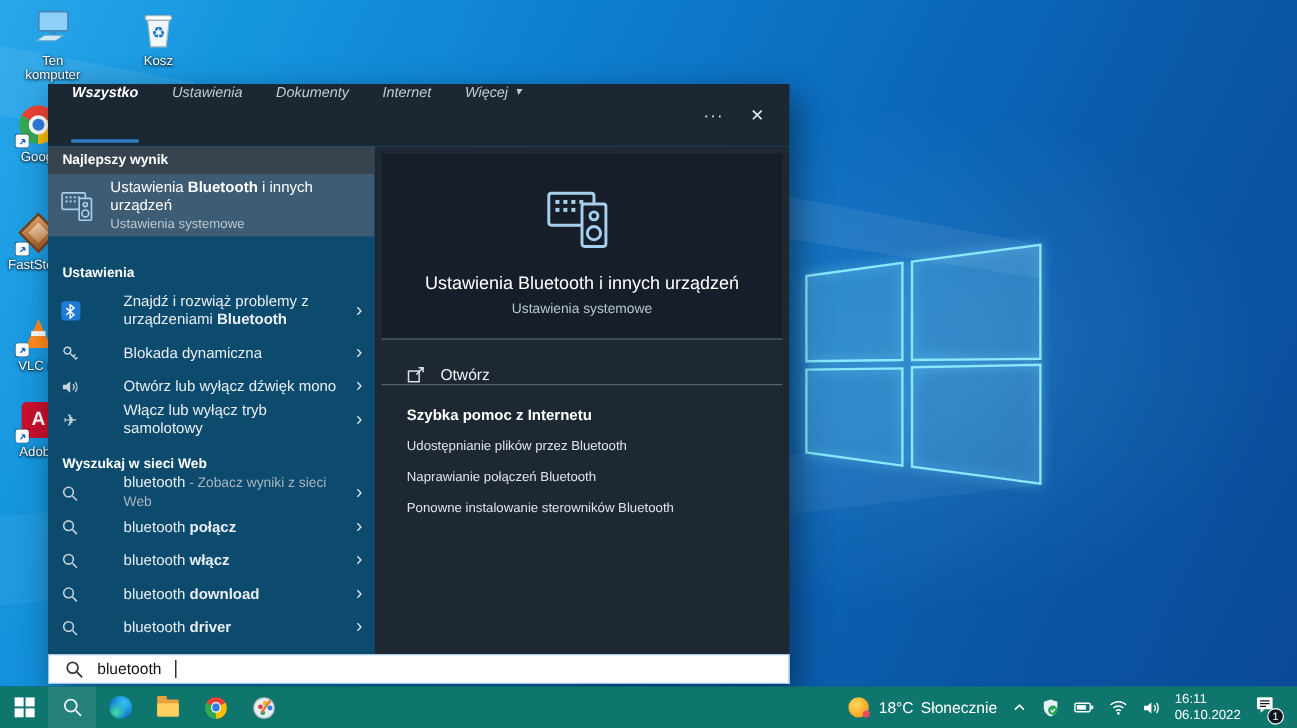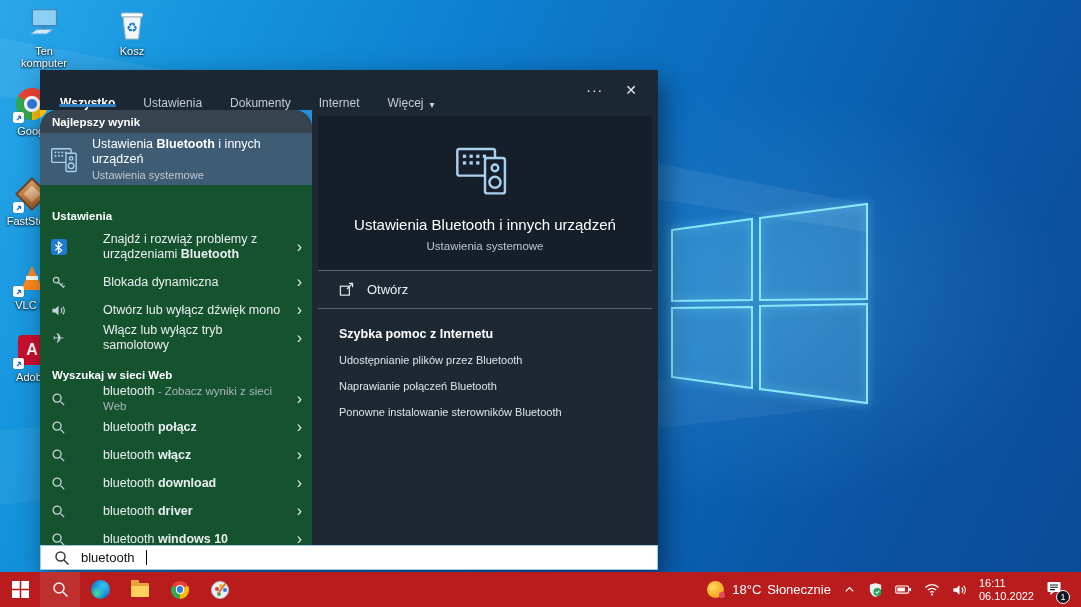--- a/index.html
+++ b/index.html
@@ -38,31 +38,31 @@
   .vlc-cone { width:0; height:0; border-left:11px solid transparent; border-right:11px solid transparent;
       border-bottom:24px solid #ff8a1e; position:relative; }
   .vlc-cone::after { content:""; position:absolute; left:-6px; top:10px; width:12px; height:4px; background:#fff; }
   .adobe-sq { width:28px; height:30px; background:#c8102e; border-radius:4px; display:flex;
       align-items:center; justify-content:center; color:#fff; font-weight:bold; font-size:16px; }
 
   
   .panel { position:absolute; left:40px; top:70px; width:618px; height:500px; z-index:10;
            display:flex; flex-direction:column; box-shadow:6px 10px 26px rgba(0,0,0,.45); }
   .panel-header { flex:0 0 40px; background:#1c2734; display:flex; align-items:center; padding:0 6px; }
-  .tab { position:relative; height:40px; display:flex; align-items:flex-end; padding:0 14px;
-         font-size:12px; color:#c3ccd4; cursor:pointer; gap:6px; }
+  .tab { position:relative; height:52px; display:flex; align-items:flex-start; padding:0 14px;
+         font-size:12px; color:#c3ccd4; cursor:pointer; gap:6px;font-style:italic; }
   .tab.active { color:#fff; font-weight:bold; }
   .tab.active::after { content:""; position:absolute; left:13px; right:13px; bottom:3px; height:3px;
          background:#2e7cc2; border-radius:2px; }
   .tab .caret { font-size:10px; color:#c3ccd4; }
   .hdr-actions { margin-left:auto; display:flex; align-items:center; gap:22px; padding-right:14px; }
   .hdr-btn { color:#e3e9ee; font-size:14px; cursor:pointer; letter-spacing:1px; }
 
   .panel-body { flex:1; display:flex; min-height:0; position:relative; }
-  .col-left { width:272px; background:#14532d; overflow:hidden;border-radius:18px; }
+  .col-left { width:272px; background:#0c4a6e; overflow:hidden; }
   .sec-hdr { height:21px; display:flex; align-items:center; padding:0 12px;
              font-size:11.5px; font-weight:bold; color:#fff; }
   .sec-hdr.first { height:23px; background:#37444f; }
   .best-item { height:52px; background:#3e5c74; display:flex; align-items:center; padding:0 10px; gap:10px; cursor:pointer; }
   .best-txt { display:flex; flex-direction:column; }
   .best-title { font-size:12.5px; color:#fff; line-height:15px; }
   .best-sub { font-size:11px; color:#bcc9d3; margin-top:2px; }
   .gap20 { height:20px; } .gap12 { height:12px; }
   .row { display:flex; align-items:center; padding:0 10px; gap:10px; color:#e9eef2; font-size:12.5px; cursor:pointer; }
   .row .ic { width:17px; display:flex; justify-content:center; flex:0 0 17px; }
@@ -72,32 +72,32 @@
   .dim { color:#a9b5bf; font-size:11.5px; }
   .bt-badge { width:16px; height:16px; background:#1e7ad4; border-radius:3px; display:flex; align-items:center; justify-content:center; }
   .plane { color:#c8d2da; font-size:14px; line-height:1; }
 
   .col-right { flex:1; background:#1e2833; display:flex; flex-direction:column; }
   .hero { margin:6px 6px 0; background:#161f29; display:flex; flex-direction:column; align-items:center;
           padding:22px 10px 18px; }
   .hero-title { margin-top:16px; font-size:15px; color:#fff; }
   .hero-sub { margin-top:7px; font-size:11.5px; color:#b9c6d0; }
   .divider { height:1px; background:#55646f; margin:0 6px; }
-  .open-row { height:37px; display:flex; align-items:center; gap:13px; padding:0 27px; font-size:13px; color:#eef2f6; cursor:pointer; }
+  .open-row { height:37px; display:flex; align-items:flex-end; gap:13px; padding:0 27px; font-size:13px; color:#eef2f6; cursor:pointer; }
   .links { padding:12px 27px 0; }
   .link-hdr { height:26px; display:flex; align-items:center; font-size:12.5px; font-weight:bold; color:#fff; }
   .link { height:26px; display:flex; align-items:center; font-size:11px; color:#dde4ea; cursor:pointer; }
 
   .search-box { position:absolute; left:0; right:0; bottom:0; height:25px; background:#fff;
                 border:1px solid #9ec7e8; display:flex; align-items:center; padding:0 13px; gap:11px; z-index:6; }
   .sb-text { font-size:13px; color:#111; }
   .caret-bar { width:1px; height:15px; background:#000; }
 
   
-  .taskbar { position:absolute; left:0; right:0; bottom:0; height:35px; background:#b91c1c;
+  .taskbar { position:absolute; left:0; right:0; bottom:0; height:35px; background:#0f766e;
              display:flex; align-items:center; z-index:20; }
   .tb-btn { width:40px; height:35px; display:flex; align-items:center; justify-content:center; cursor:pointer; }
   .tb-btn.search-active { background:rgba(255,255,255,.09); }
   .folder-ic { position:relative; width:18px; height:14px; }
   .folder-ic .b { position:absolute; inset:0; background:#e8a33d; border-radius:1px; }
   .folder-ic .b::before { content:""; position:absolute; left:0; top:-3px; width:8px; height:4px; background:#e8a33d; border-radius:1px 1px 0 0; }
   .folder-ic .f { position:absolute; left:0; top:3px; right:0; bottom:0; background:#ffd05e; border-radius:1px; }
   .edge-ball { width:19px; height:19px; border-radius:50%;
       background: radial-gradient(circle at 30% 72%, #43e2a0, rgba(67,226,160,0) 46%),
                   radial-gradient(circle at 66% 30%, #36c6f4, #0b6fd0 68%, #0a57ae 100%); }

